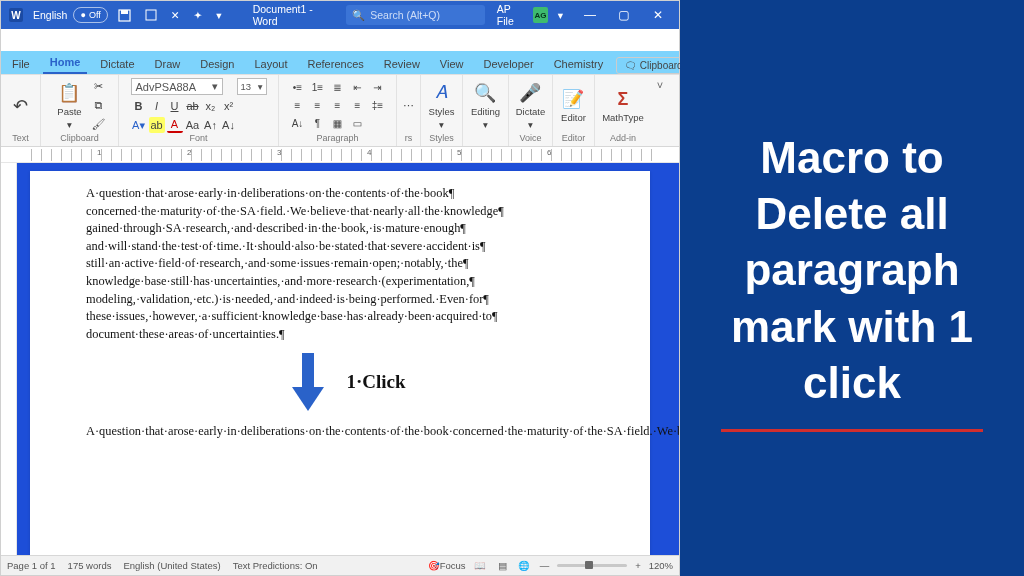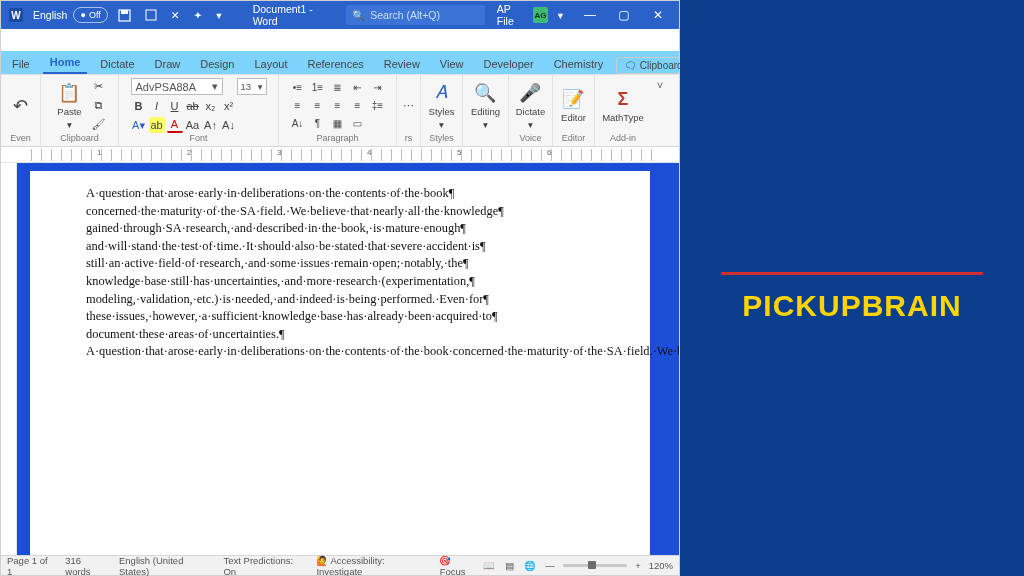--- a/index.html
+++ b/index.html
@@ -134,21 +134,21 @@
     </div>
   </div>
 
   <div class="ribbon">
     <div class="rgroup" style="width:40px">
       <div class="gbody">
           <div class="lgicon">
             <span class="ic">↶</span>
           </div>
         </div>
-      <div class="glabel">Even</div>
+      <div class="glabel">Text</div>
     </div>
     <div class="rgroup" style="width:78px">
       <div class="gbody">
         <div class="lgicon"><span class="ic">📋</span><span>Paste</span>▾</div>
         <div style="display:flex;flex-direction:column;gap:3px">
           <span class="mini">✂</span>
           <span class="mini">⧉</span>
           <span class="mini">🖌</span>
         </div>
       </div>
@@ -278,43 +278,51 @@
         <p style="white-space:pre-line">A·question·that·arose·early·in·deliberations·on·the·contents·of·the·book¶
 concerned·the·maturity·of·the·SA·field.·We·believe·that·nearly·all·the·knowledge¶
 gained·through·SA·research,·and·described·in·the·book,·is·mature·enough¶
 and·will·stand·the·test·of·time.·It·should·also·be·stated·that·severe·accident·is¶
 still·an·active·field·of·research,·and·some·issues·remain·open;·notably,·the¶
 knowledge·base·still·has·uncertainties,·and·more·research·(experimentation,¶
 modeling,·validation,·etc.)·is·needed,·and·indeed·is·being·performed.·Even·for¶
 these·issues,·however,·a·sufficient·knowledge·base·has·already·been·acquired·to¶
 document·these·areas·of·uncertainties.¶</p>
       </div>
+      <div class="arrow-row">
+        <span class="big-arrow">
+          <svg width="40" height="62">
+              <rect x="14" y="2" width="12" height="34" fill="#2a62c9"></rect>
+              <polygon points="4,36 36,36 20,60" fill="#2a62c9"></polygon>
+            </svg>
+        </span>
+        <span class="label">1·Click</span>
+      </div>
       <div class="para-after">
         <p>A·question·that·arose·early·in·deliberations·on·the·contents·of·the·book·concerned·the·maturity·of·the·SA·field.·We·believe·that·nearly·all·the·knowledge·gained·through·SA·research,·and·described·in·the·book,·is·mature·enough·and·will·stand·the·test·of·time.·It·should·also·be·stated·that·severe·accident·is·still·an·active·field·of·research,·and·some·issues·remain·open;·notably,·the·knowledge·base·still·has·uncertainties,·and·more·research·(experimentation,·modeling,·validation,·etc.)·is·needed,·and·indeed·is·being·performed.·Even·for·these·issues,·however,·a·sufficient·knowledge·base·has·already·been·acquired·to·document·these·areas·of·uncertainties.·¶</p>
       </div>
     </div>
   </div>
 
   <div class="statusbar">
     <span>Page 1 of 1</span>
-    <span>316 words</span>
+    <span>175 words</span>
     <span>English (United States)</span>
     <span>Text Predictions: On</span>
-    <span><span>🙋</span> <span>Accessibility: Investigate</span></span>
     <div class="right">
       <span><span>🎯</span><span>Focus</span></span>
       <span class="sb-icon">📖</span>
       <span class="sb-icon">▤</span>
       <span class="sb-icon">🌐</span>
       <span>—</span>
       <div class="zoom-slider">
           <div class="thumb"></div>
         </div>
       <span>+</span>
       <span>120%</span>
     </div>
   </div>
 </div>
 
 <div class="promo">
+  <div class="promo-title">Macro to Delete all paragraph mark with 1 click</div>
   <hr>
-  <div class="promo-brand">PICKUPBRAIN</div>
 </div>
 
 </body></html>

